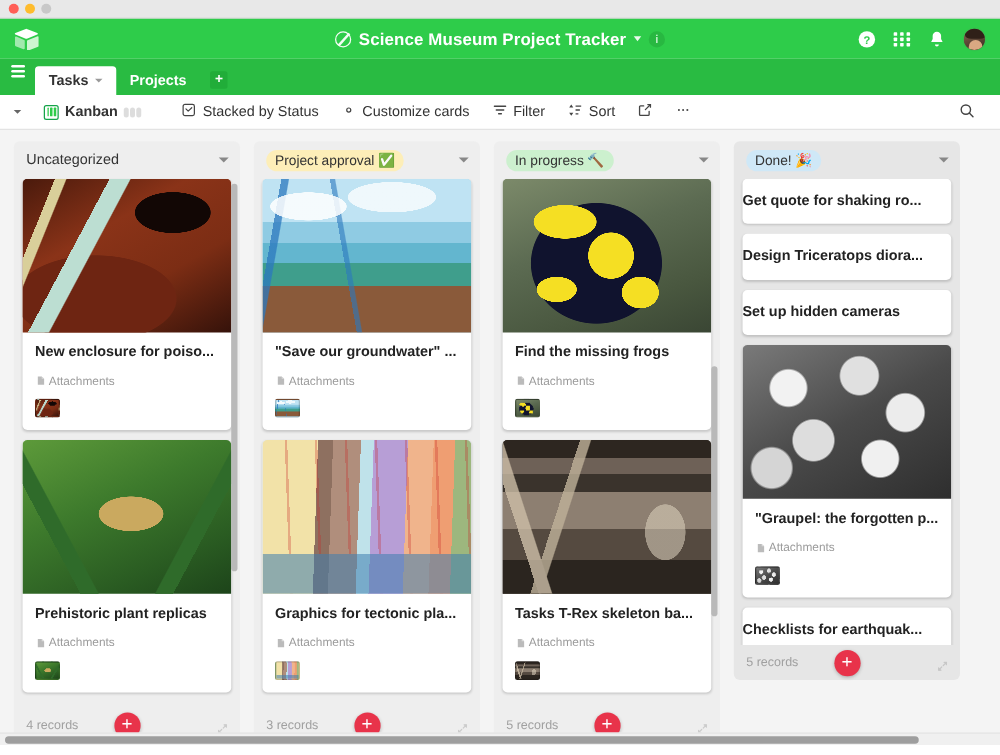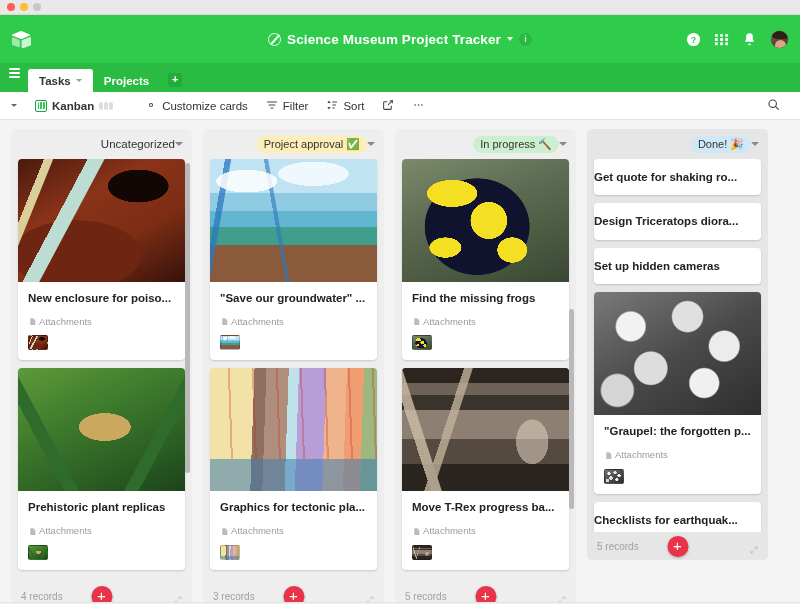--- a/index.html
+++ b/index.html
@@ -17,21 +17,21 @@
     display: flex; align-items: center; padding-left: 7px; gap: 5px;
     border-bottom: 1px solid #d8d8d8;
   }
   .dot { width: 8px; height: 8px; border-radius: 50%; display: block; }
   .dot.red { background: #ff5f57; }
   .dot.yellow { background: #febc2e; }
   .dot.green { background: #c8c8c8; }
 
   
   #app-header {
-    height: 48px; background: #2ecc4a; position: relative;
+    height: 32px; background: #2ecc4a; position: relative;
     display: flex; align-items: center;
   }
   #logo-mark {
     width: 22px; height: 22px; margin-left: 10px;
     display: flex; align-items: center; justify-content: center;
   }
   #base-title-wrap {
     position: absolute; left: 0; right: 0; top: 0; bottom: 0;
     display: flex; align-items: center; justify-content: center; gap: 6px;
     pointer-events: none;
@@ -138,21 +138,21 @@
     display: flex; gap: 11px; padding: 0 11px; height: 100%;
     align-items: flex-start;
   }
   .stack {
     width: 181px; flex: 0 0 181px; background: #eeeeee;
     border-radius: 5px; display: flex; flex-direction: column;
     height: 481px; position: relative;
   }
   .stack.done { background: #e6e6e6; height: 431px; }
   .stack-header {
-    height: 30px; display: flex; align-items: center; justify-content: flex-end;
+    height: 30px; display: flex; align-items: center; justify-content: space-between;
     padding: 0 9px 0 10px; flex: 0 0 30px;
   }
   .stack-title { font-size: 11.5px; color: #333; font-weight: 400; }
   .stack-title.pill {
     padding: 2px 7px; border-radius: 9px; font-size: 11px; display:inline-flex;
     align-items:center; gap:4px;
   }
   .pill.amber { background: #fdeeb8; }
   .pill.greenlt { background: #ccf0ce; }
   .pill.bluelt { background: #cfe8f7; }
@@ -381,20 +381,29 @@
     <span id="view-name">Kanban</span>
     <span class="collab-dots">
         <i></i>
         <i></i>
         <i></i>
       </span>
   </div>
 
   <span class="tb-gap"></span>
 
+  <div class="tb-item">
+    <span>
+      <svg width="12" height="12" viewBox="0 0 16 16" fill="none" stroke="#444" stroke-width="1.3">
+        <rect x="2" y="2" width="12" height="12" rx="2"></rect>
+          <path d="M5 6.8 7.4 9.2 11.2 5.6" stroke-linecap="round" stroke-linejoin="round"></path>
+      </svg>
+    </span>
+    <span>Stacked by Status</span>
+  </div>
 
   <div class="tb-item">
     <span>
       <svg width="12" height="12" viewBox="0 0 16 16" fill="#444">
         <path d="M8 5.2A2.8 2.8 0 1 0 8 10.8 2.8 2.8 0 0 0 8 5.2zm0 4.3A1.5 1.5 0 1 1 8 6.5a1.5 1.5 0 0 1 0 3z"></path>
         <path d="M14 9.1V6.9l-1.7-.3a4.6 4.6 0 0 0-.5-1.2l1-1.4-1.6-1.6-1.4 1a4.6 4.6 0 0 0-1.2-.5L8.9 1.2H6.7L6.4 2.9c-.4.1-.8.3-1.2.5l-1.4-1-1.6 1.6 1 1.4c-.2.4-.4.8-.5 1.2L1 6.9v2.2l1.7.3c.1.4.3.8.5 1.2l-1 1.4 1.6 1.6 1.4-1c.4.2.8.4 1.2.5l.3 1.7h2.2l.3-1.7c.4-.1.8-.3 1.2-.5l1.4 1 1.6-1.6-1-1.4c.2-.4.4-.8.5-1.2L14 9.1z" opacity=".0"></path>
       </svg>
     </span>
     <span>Customize cards</span>
   </div>
@@ -576,21 +585,21 @@
               </span>
               <span class="attach-label">Attachments</span>
             </div>
             <span class="thumb img-dartfrog-yellow"></span>
           </div>
         </div>
 
         <div class="card">
           <div class="card-img img-trex"></div>
           <div class="card-body">
-            <div class="card-title">Move T-Rex progress ba...</div>
+            <div class="card-title">Tasks T-Rex skeleton ba...</div>
             <div class="attach-row">
               <span>
                 <svg width="9" height="9" viewBox="0 0 16 16" fill="#bbb">
                     <path d="M4 2h5.5L13 5.5V14H4z"></path>
                     <path d="M9.5 2v3.5H13" fill="#ddd"></path>
                   </svg>
               </span>
               <span class="attach-label">Attachments</span>
             </div>
             <span class="thumb img-trex"></span>

